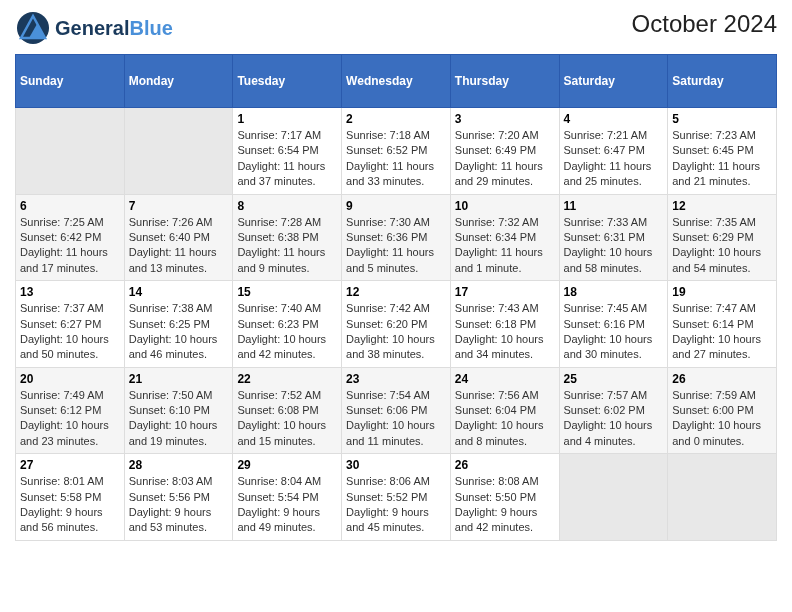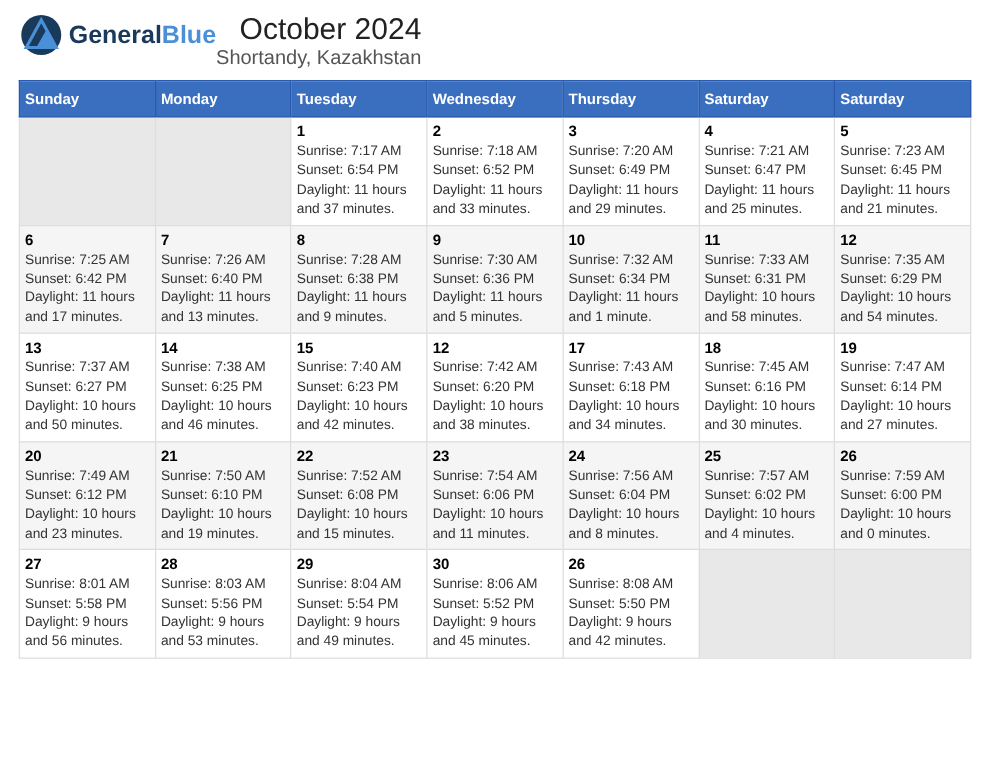--- a/index.html
+++ b/index.html
@@ -9,21 +9,21 @@
       width: 792px;
       height: 612px;
       overflow: hidden;
     }
     .page {
       width: 792px;
       padding: 10px 15px;
     }
     .header-area {
       display: flex;
-      justify-content: flex-start;
+      justify-content: space-between;
       align-items: flex-start;
       margin-bottom: 8px;
     }
     .logo {
       display: flex;
       flex-direction: column;
       align-items: flex-start;
     }
     .title-area {
       text-align: right;
@@ -38,21 +38,21 @@
       color: #555;
     }
     table {
       width: 100%;
       border-collapse: collapse;
       font-size: 10px;
     }
     thead tr th {
       background-color: #3a6ebf;
       color: #fff;
-      padding: 7px 4px;
+      padding: 19px 4px;
       text-align: left;
       font-size: 12px;
       font-weight: bold;
       border: 1px solid #2a5aad;
     }
     tbody tr {
       border-bottom: 1px solid #ccc;
     }
     tbody tr:nth-child(odd) {
       background: #fff;
@@ -100,21 +100,20 @@
         </svg>
         <div>
           <div style="font-size:20px;font-weight:bold;color:#1a3a5c;line-height:1.1;">
             General<span style="color:#4a90d9;">Blue</span>
           </div>
         </div>
       </div>
     </div>
     <div class="title-area">
       <div class="month-title">October 2024</div>
-      <div class="location-title">Shortandy, Kazakhstan</div>
     </div>
   </div>
 
   <table>
     <thead>
       <tr id="header-row">
           <th>Sunday</th>
           <th>Monday</th>
           <th>Tuesday</th>
           <th>Wednesday</th>

